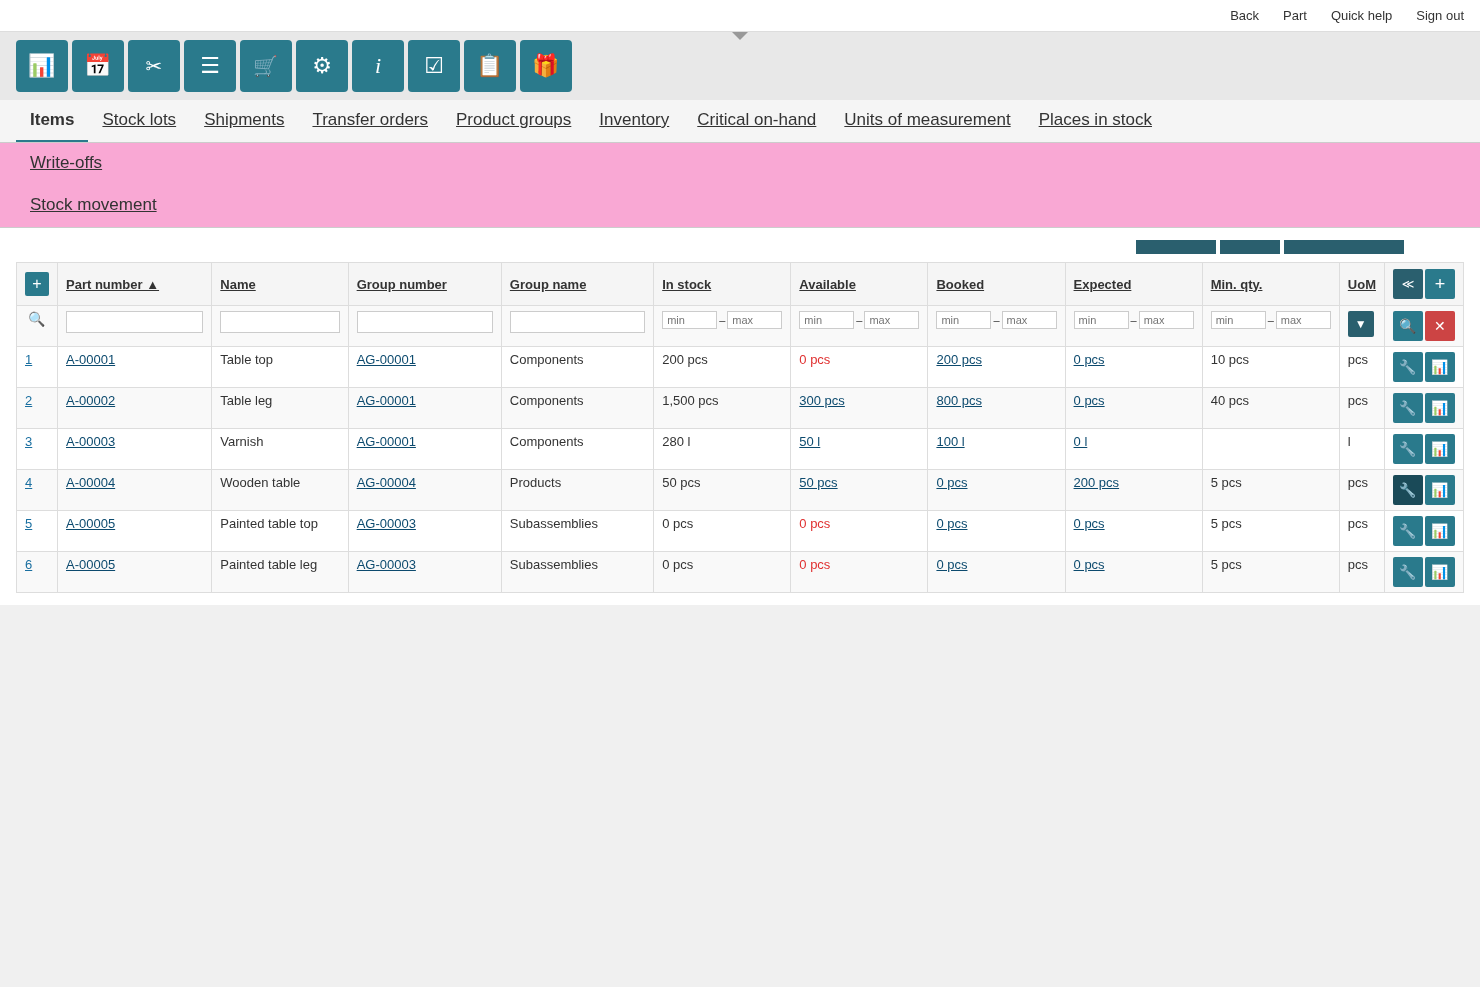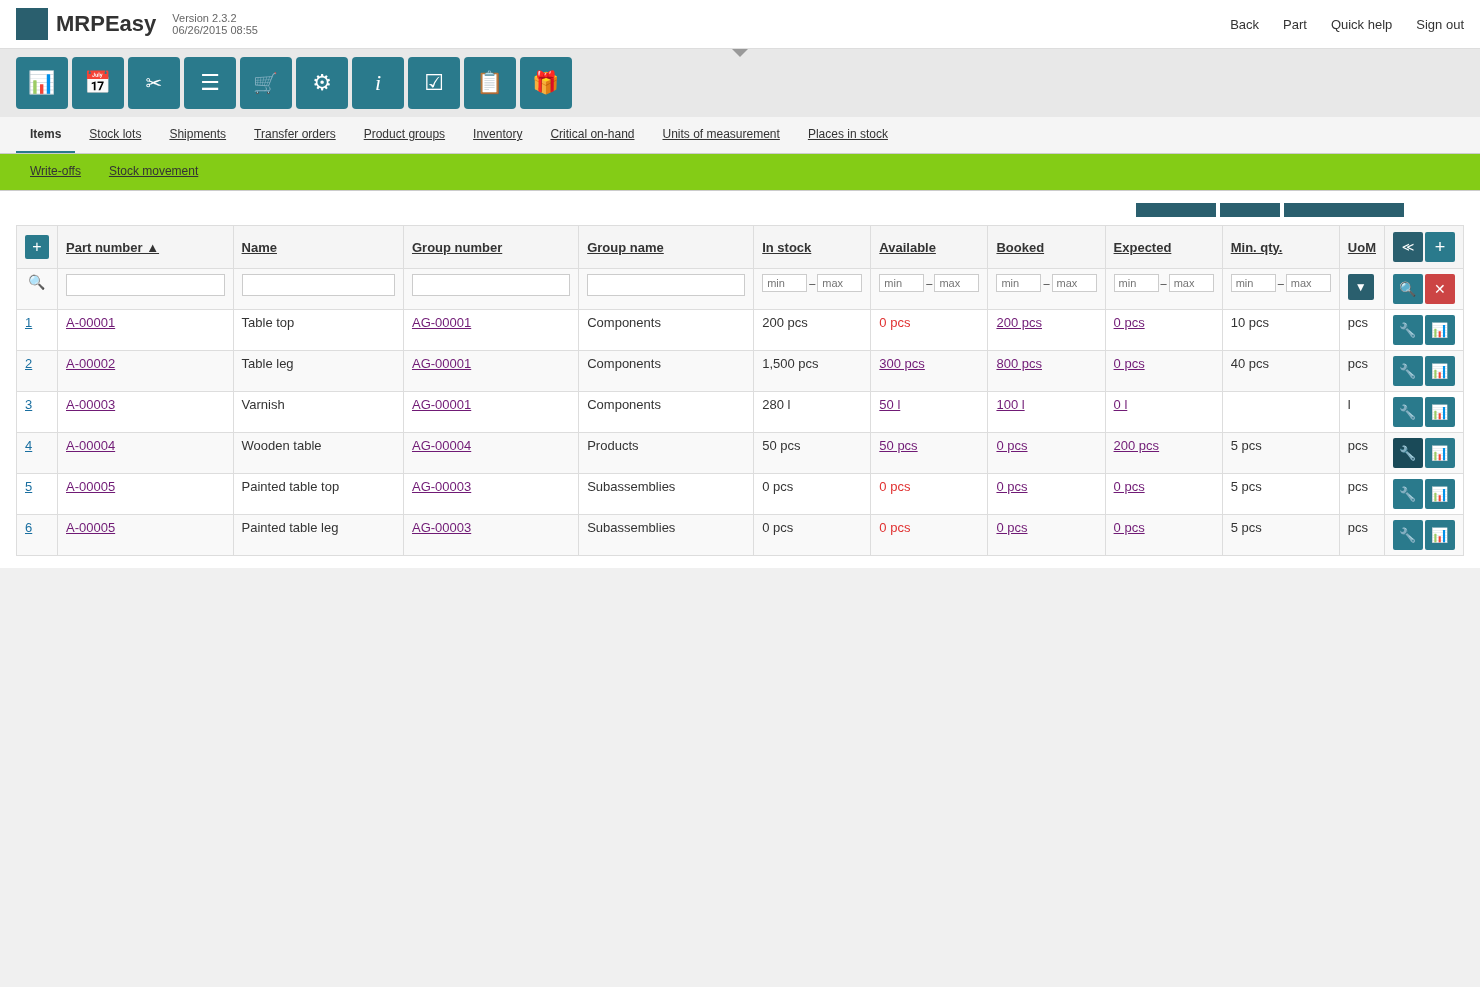--- a/index.html
+++ b/index.html
@@ -90,34 +90,35 @@
     .main-nav-row {
       display: flex;
       flex-wrap: wrap;
       gap: 0;
     }
     .nav-link {
       padding: 10px 14px;
       text-decoration: underline;
       color: #333;
       cursor: pointer;
-      font-size: 12px;
+      font-size: 17px;
       border-bottom: 2px solid transparent;
     }
     .nav-link.active {
       font-weight: bold;
       text-decoration: none;
       border-bottom: 2px solid #2a7a8c;
     }
     .nav-row2 {
       display: flex;
       gap: 0;
       padding: 0 16px;
-      background: #84cc16;
+      background: #f9a8d4;
       border-bottom: 1px solid #ccc;
+      flex-direction: column;
     }
 
     
     .content {
       padding: 12px 16px;
       background: #fff;
     }
 
     
     .progress-row {
@@ -190,21 +191,21 @@
       padding: 3px 5px;
       font-size: 12px;
     }
     .filter-range {
       display: flex;
       align-items: center;
       gap: 2px;
       font-size: 11px;
     }
     .filter-range input {
-      width: 45px;
+      width: 55px;
       border: 1px solid #ccc;
       padding: 2px 4px;
       font-size: 11px;
     }
     .search-icon-cell {
       background: #f5f5f5;
       text-align: center;
     }
     .filter-dropdown-btn {
       background: #2a5f6e;
@@ -251,35 +252,27 @@
     .fold-btn {
       background: #2a5f6e;
       color: white;
       border: none;
       width: 30px; height: 30px;
       cursor: pointer;
       border-radius: 2px;
       font-size: 14px;
     }
     .red-text { color: #e03030; }
-    .blue-link { color: #701a75; text-decoration: underline; cursor: pointer; }
+    .blue-link { color: #0c4a6e; text-decoration: underline; cursor: pointer; }
     .row-num { color: #1a6fa0; text-decoration: underline; cursor: pointer; }
   </style>
 </head>
 <body>
 
 <div class="top-bar">
-  <div class="logo-area">
-    <span class="logo-icon"></span>
-    <span class="logo-text">MRPEasy</span>
-    <div class="version-info">
-      <div>Version 2.3.2</div>
-      <div>06/26/2015 08:55</div>
-    </div>
-  </div>
   <nav class="top-nav">
     <a>Back</a>
     <a>Part</a>
     <a>Quick help</a>
     <a>Sign out</a>
   </nav>
 </div>
 
 <div class="icon-toolbar">
   <div class="toolbar-dropdown">

